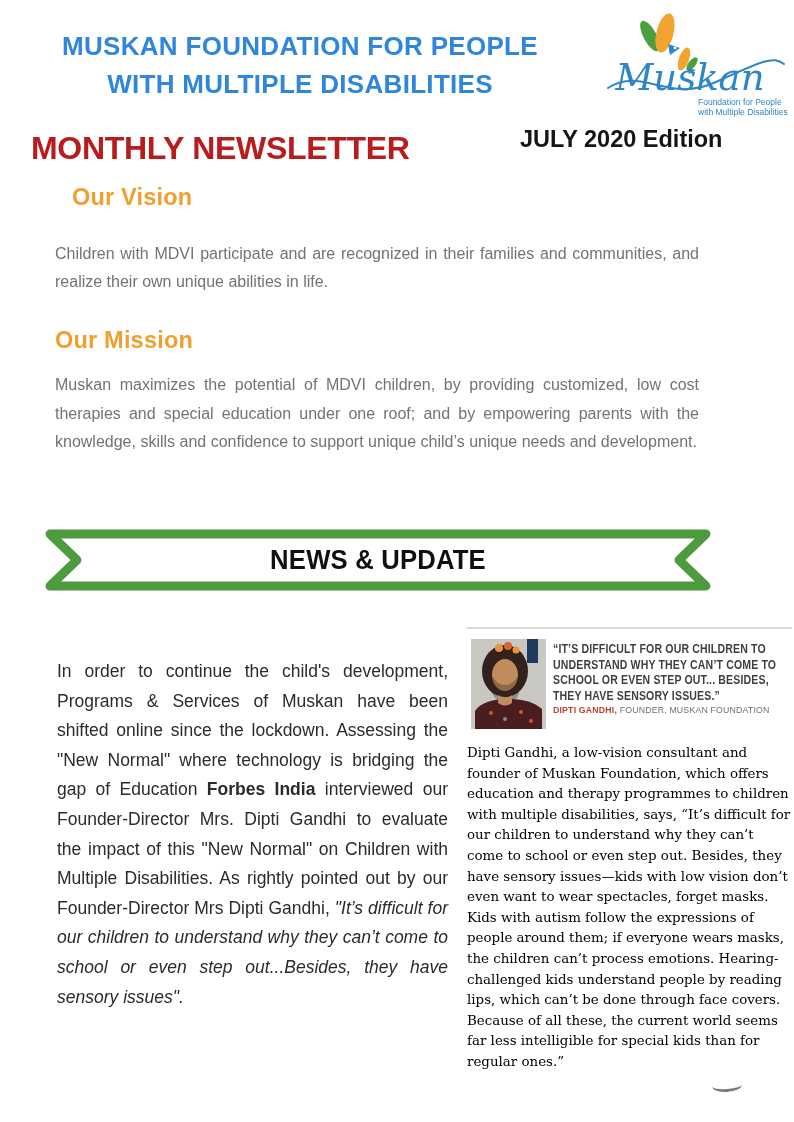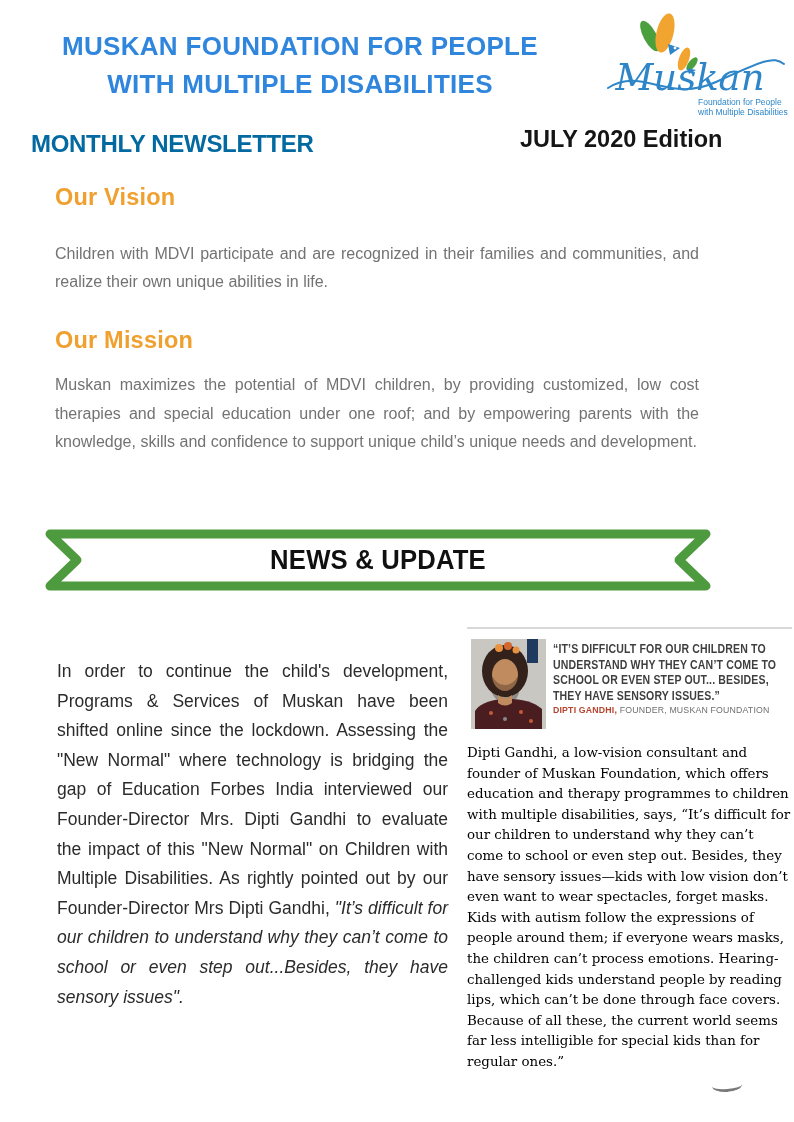--- a/index.html
+++ b/index.html
@@ -2,40 +2,40 @@
 <html><head>
 <meta charset="utf-8">
 <style>
   html,body{margin:0;padding:0;background:#ffffff;}
   .page{position:relative;width:794px;height:1104px;background:#fff;overflow:hidden;
         font-family:"Liberation Sans",sans-serif;}
   .abs{position:absolute;}
 
   .main-title{left:15px;top:27px;width:570px;text-align:center;
     font-size:26px;font-weight:700;line-height:38px;letter-spacing:.3px;color:#2f86dc;}
-  .newsletter-label{left:31px;top:130px;font-size:24px;font-weight:700;
-    letter-spacing:-.3px;color:#0369a1;}
+  .newsletter-label{left:31px;top:130px;font-size:32px;font-weight:700;
+    letter-spacing:-.3px;color:#b91c1c;}
   .edition-label{left:520px;top:126px;width:263px;text-align:left;
     font-size:23.5px;font-weight:700;color:#151515;}
 
   .section-heading{font-size:23.5px;font-weight:700;color:#efa02f;letter-spacing:.2px;}
-  .vision-heading{left:55px;top:184px;}
+  .vision-heading{left:72px;top:184px;}
   .mission-heading{left:55px;top:327px;}
   .body-par{color:#737373;font-size:16px;text-align:justify;text-align-last:left;}
   .vision-body{left:55px;top:240px;width:644px;line-height:27.5px;}
   .mission-body{left:55px;top:371px;width:644px;line-height:28.5px;}
 
   .ribbon-wrap{left:44px;top:529px;width:668px;height:62px;}
   .ribbon-label{left:44px;top:529px;width:668px;height:62px;display:flex;
     align-items:center;justify-content:center;font-size:27px;font-weight:700;
     color:#101010;transform:scaleX(.95);letter-spacing:.2px;}
 
   .news-left{left:57px;top:657px;width:391px;font-size:17.5px;line-height:29.6px;
     color:#2b2b2b;text-align:justify;text-align-last:left;}
-  .news-left .b{font-weight:400;}
+  .news-left .b{font-weight:700;}
   .news-left .i{font-style:italic;}
 
   .card-rule{left:467px;top:627px;width:325px;height:2px;background:#d8d8d8;}
   .founder-photo{left:471px;top:639px;width:75px;height:90px;}
   .quote-text{left:553px;top:641px;width:300px;font-size:13.5px;font-weight:700;
     line-height:15.5px;color:#3f3f3f;transform:scaleX(.78);transform-origin:left top;
     letter-spacing:.2px;}
   .quote-caption{left:553px;top:704px;width:280px;font-size:9.5px;letter-spacing:.2px;
     transform:scaleX(.92);transform-origin:left top;white-space:nowrap;}
   .quote-caption .author{color:#b7432e;font-weight:700;}

